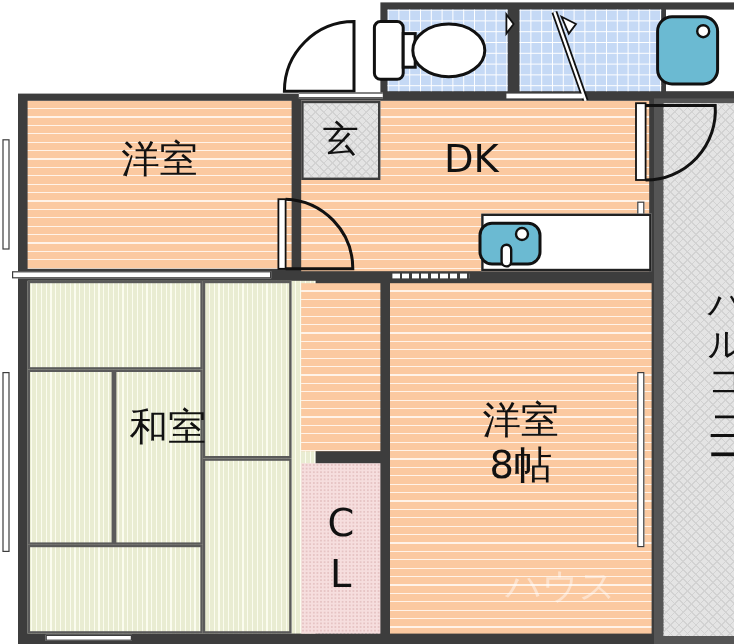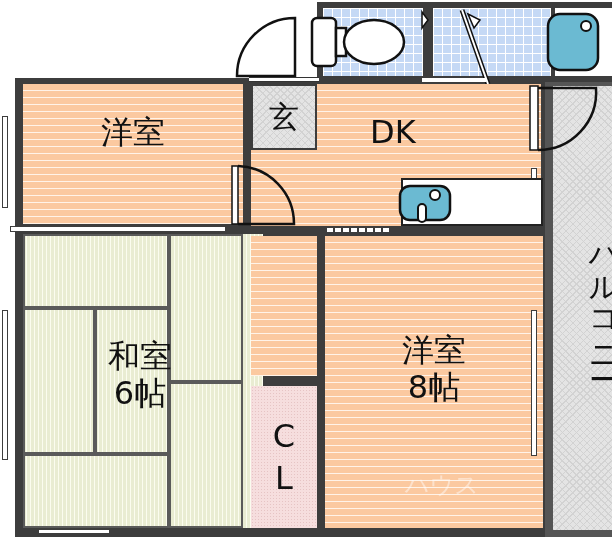--- a/index.html
+++ b/index.html
@@ -79,40 +79,39 @@
 
 <div class="abs floor-tatami" style="left:8px;top:234px;width:240px;height:294px;">
   <div class="tmat" style="left:0;top:0;width:146px;height:74px;"></div>
   <div class="tmat" style="left:146px;top:0;width:74px;height:148px;"></div>
   <div class="tmat" style="left:0;top:74px;width:72px;height:146px;"></div>
   <div class="tmat" style="left:72px;top:74px;width:74px;height:146px;"></div>
   <div class="tmat" style="left:146px;top:148px;width:74px;height:146px;"></div>
   <div class="tmat" style="left:0;top:220px;width:146px;height:74px;"></div>
   <div class="label" style="left:72px;width:90px;top:104px;">
     <div>和室</div>
-    <div>6帖</div>
   </div>
 </div>
 <div class="win" style="left:2px;top:310px;width:6px;height:150px;"></div>
 <div class="win" style="left:38px;top:529px;width:72px;height:5px;"></div>
 
 <div class="abs floor-wood" style="left:236px;top:236px;width:66px;height:140px;"></div>
 <div class="abs floor-cl" style="left:236px;top:386px;width:66px;height:142px;">
   <div class="label" style="left:0;width:100%;top:30px;line-height:1.3;">
     <div>C</div>
     <div>L</div>
   </div>
 </div>
 
 <div class="abs floor-wood" style="left:310px;top:236px;width:218px;height:292px;">
   <div class="label" style="left:0;width:100%;top:96px;">
     <div>洋室</div>
     <div>8帖</div>
   </div>
-  <div class="label" style="left:80px;top:236px;font-size:24px;color:rgba(255,255,255,0.45);">ハウス</div>
+  <div class="label" style="left:96px;top:236px;font-size:30px;color:rgba(255,255,255,0.45);">ハウス</div>
 </div>
 
 <div class="abs floor-check" style="left:538px;top:86px;width:68px;height:444px;">
   <div class="label" style="left:0;width:100%;top:134px;writing-mode:vertical-rl;text-orientation:upright;font-size:30px;letter-spacing:2px;">バルコニー</div>
 </div>
 <svg style="left:530px;top:86px;" width="70" height="72">
   <rect x="0" y="0" width="8" height="64" fill="#fff" stroke="#111" stroke-width="1.5"></rect>
   <path d="M8 2 L66 2 A58 58 0 0 1 8 64" fill="none" stroke="#111" stroke-width="2.5"></path>
 </svg>
 <div class="win" style="left:531px;top:168px;width:6px;height:52px;"></div>

